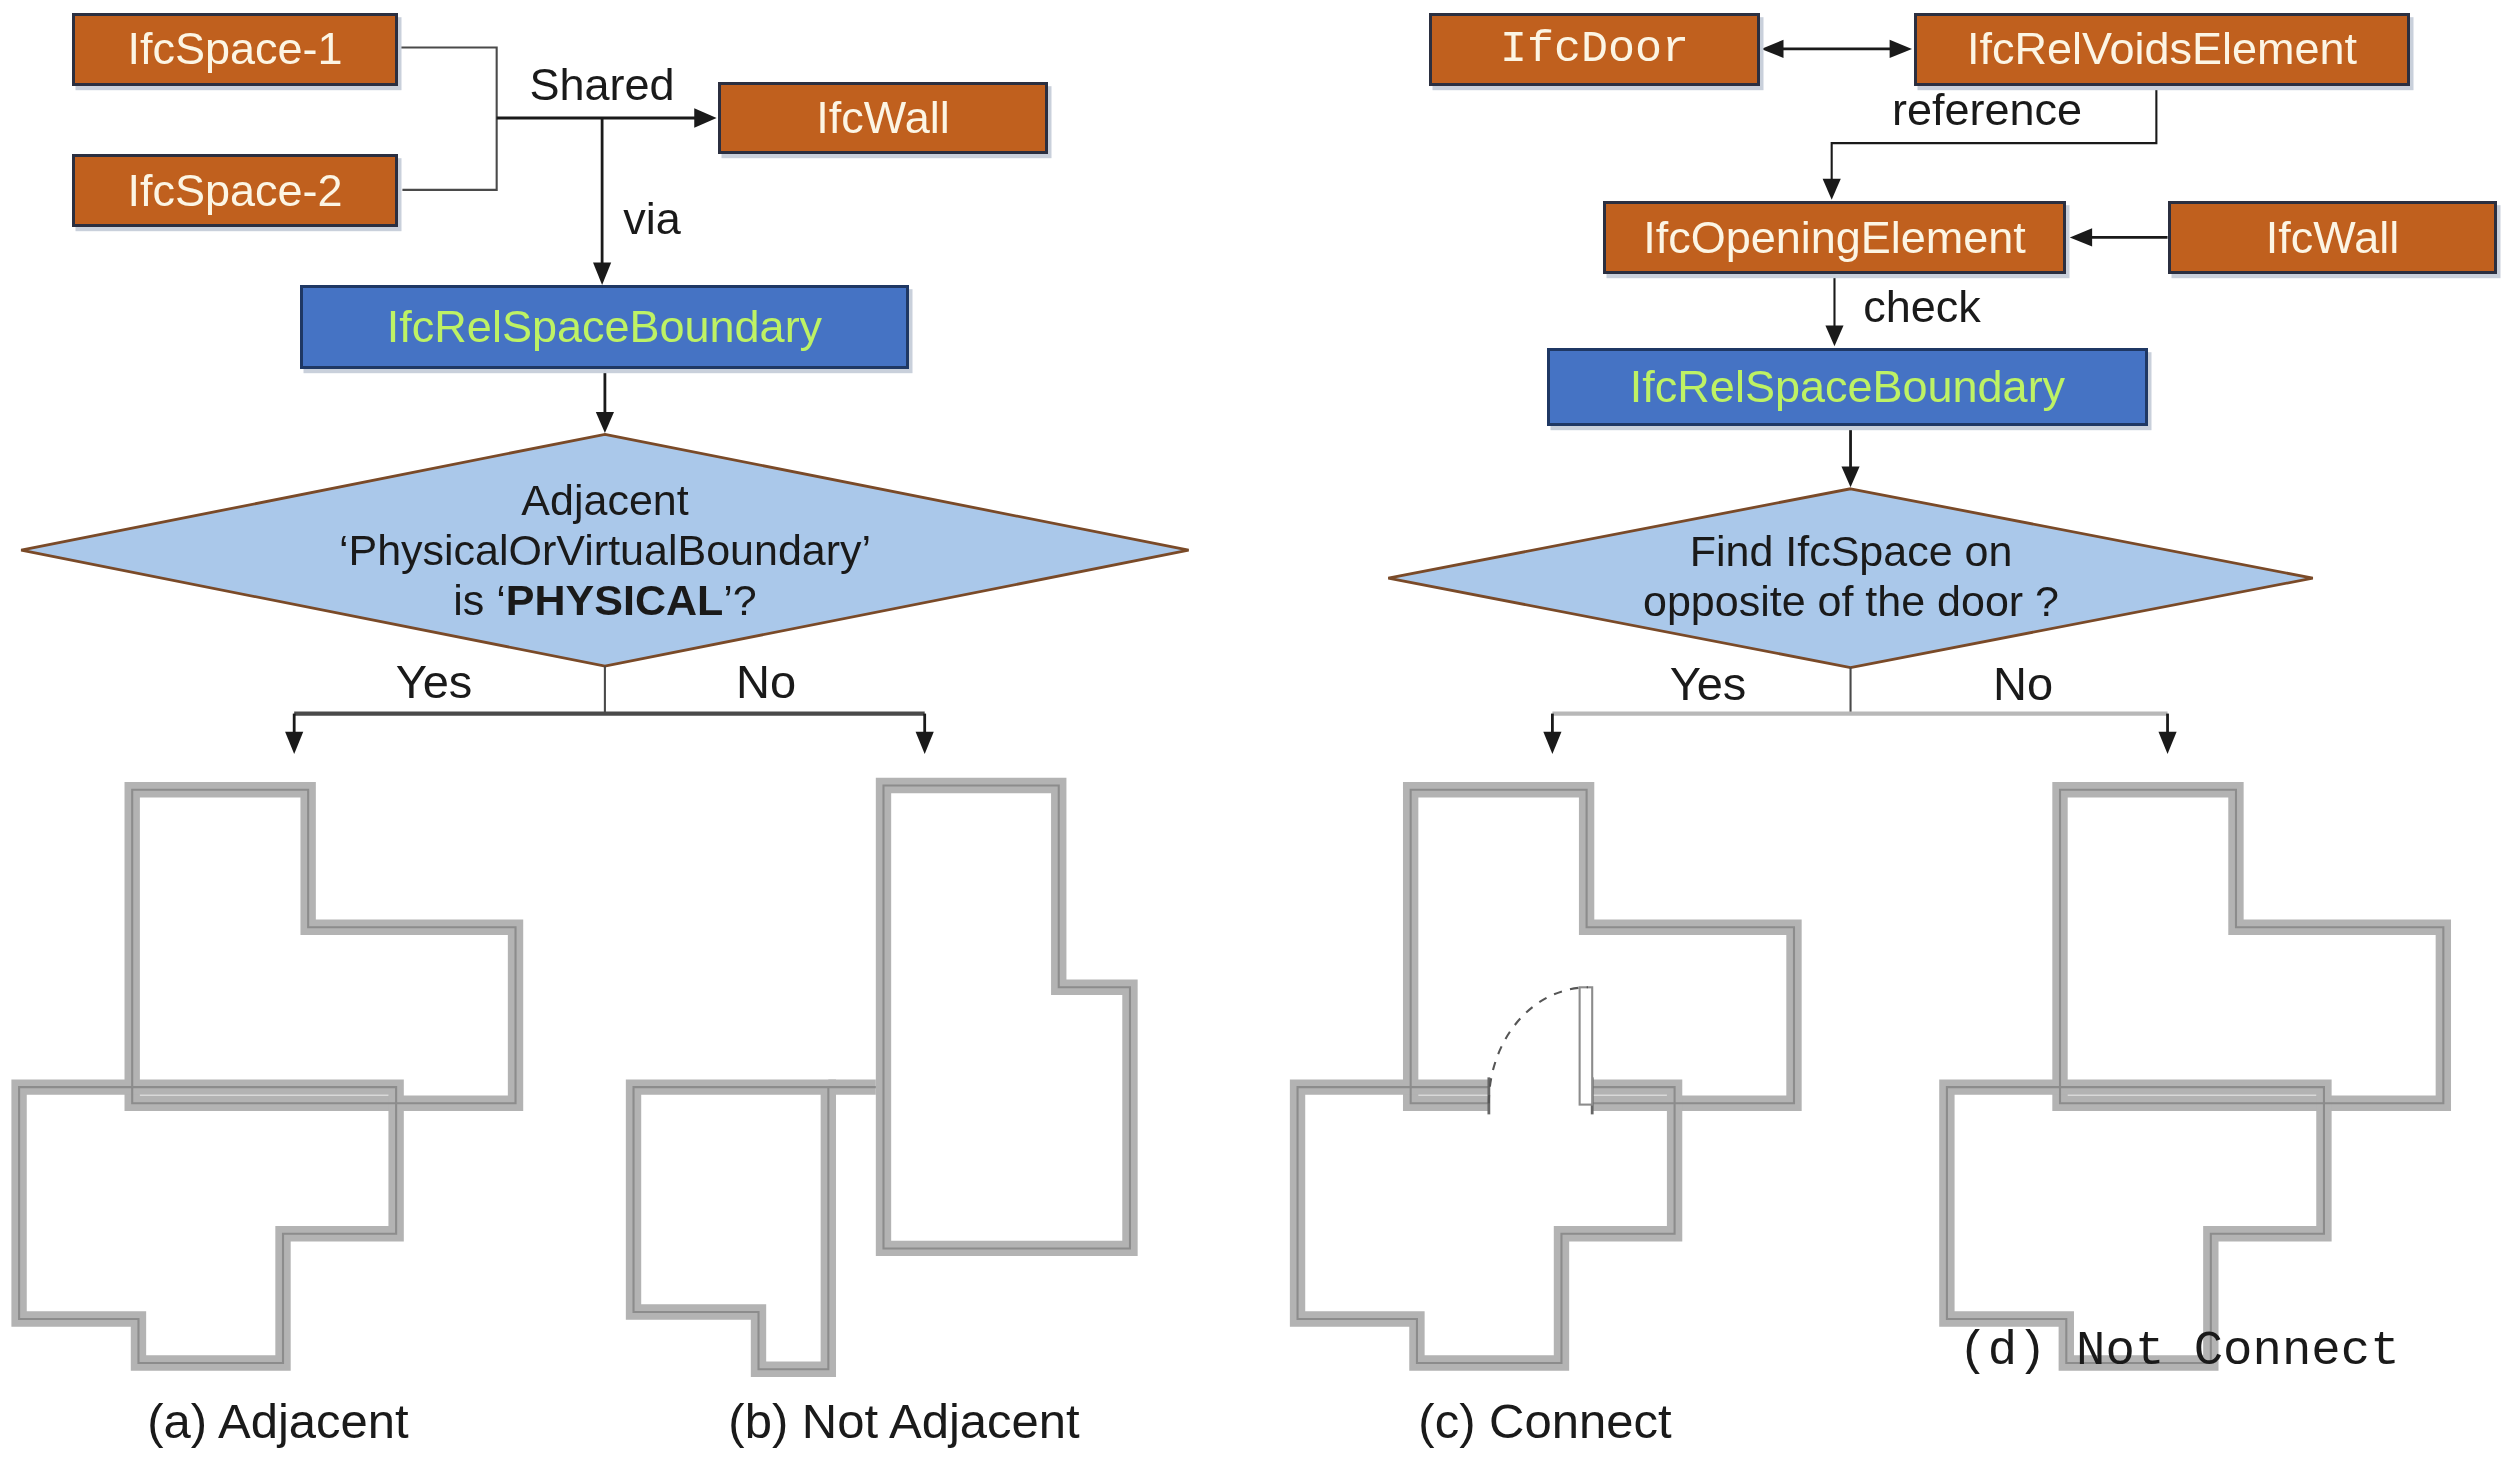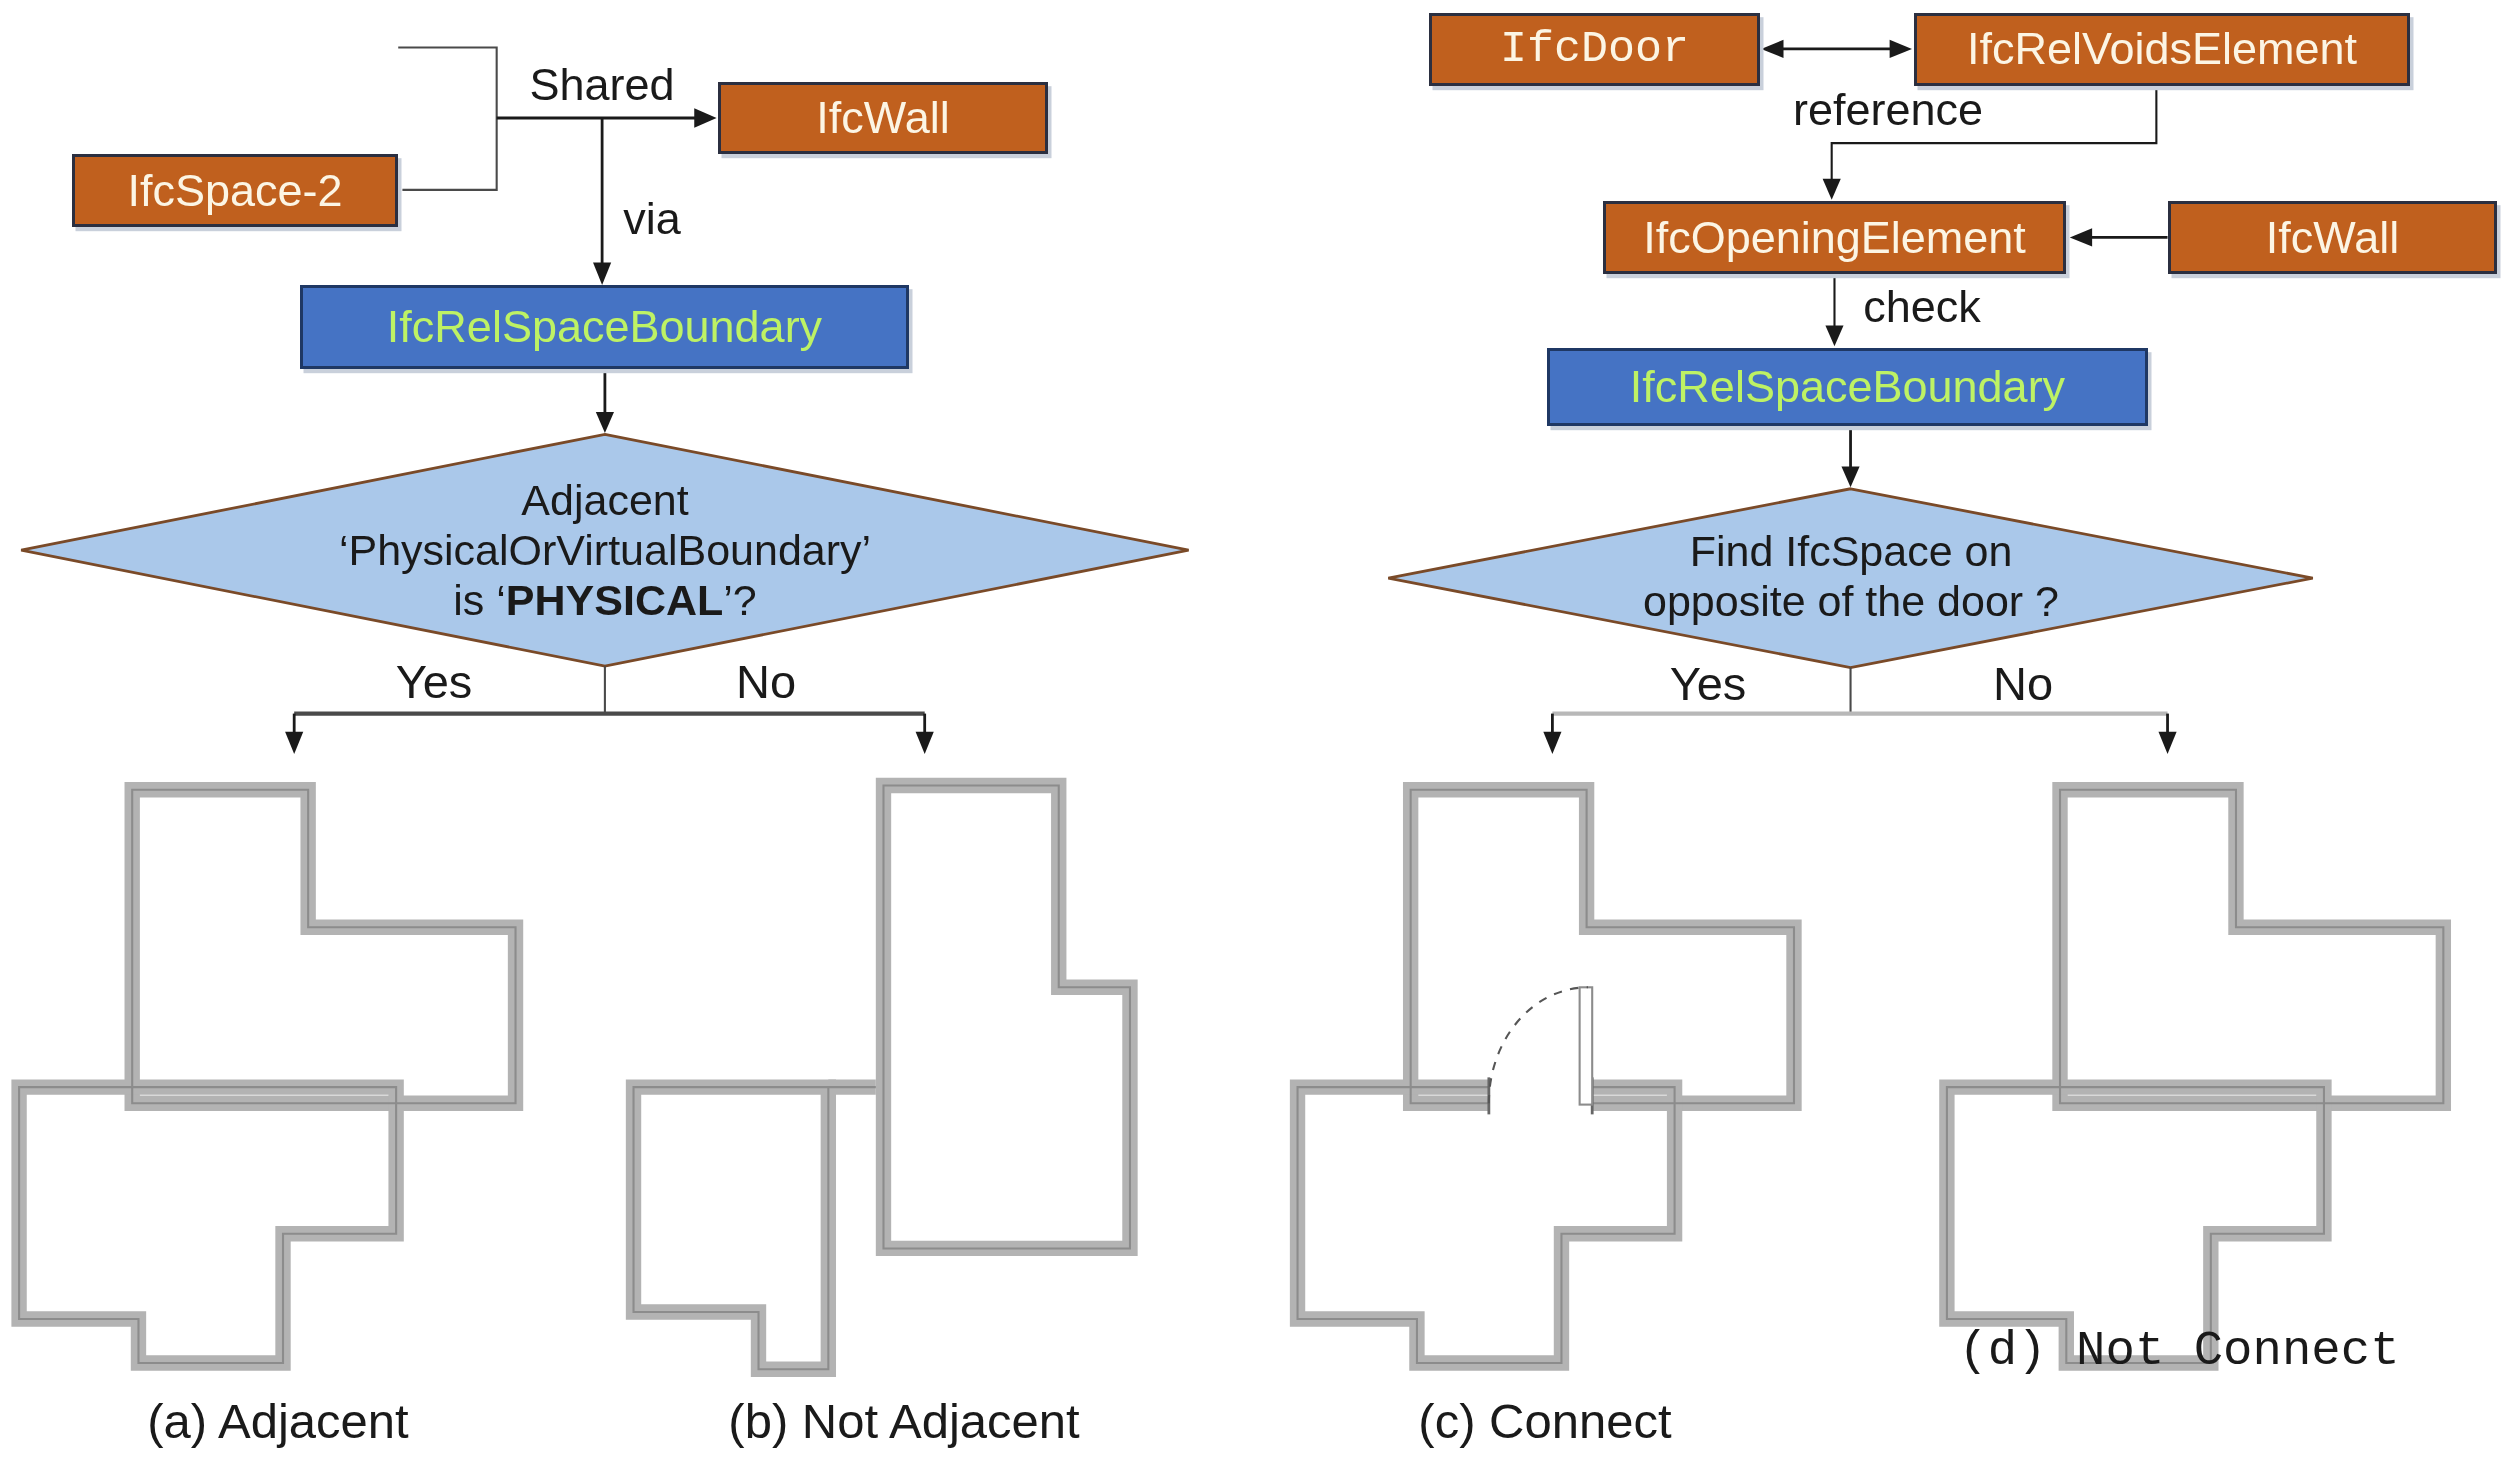--- a/index.html
+++ b/index.html
@@ -104,20 +104,23 @@
     <g>
       <path d="M2950,1131 L3202,1131 L3202,1328 L3499,1328 L3499,1580 L2950,1580 Z" fill="#ffffff"></path>
       <path d="M2788,1557 L3328,1557 L3328,1767 L3166,1767 L3166,1952 L2959,1952 L2959,1889 L2788,1889 Z" fill="#ffffff"></path>
       <path d="M2950,1131 L3202,1131 L3202,1328 L3499,1328 L3499,1580 L2950,1580 Z" fill="none" stroke="var(--wall)" stroke-width="22"></path>
       <path d="M2788,1557 L3328,1557 L3328,1767 L3166,1767 L3166,1952 L2959,1952 L2959,1889 L2788,1889 Z" fill="none" stroke="var(--wall)" stroke-width="22"></path>
       <path d="M2950,1131 L3202,1131 L3202,1328 L3499,1328 L3499,1580 L2950,1580 Z" fill="none" stroke="var(--wall_line)" stroke-width="3"></path>
       <path d="M2788,1557 L3328,1557 L3328,1767 L3166,1767 L3166,1952 L2959,1952 L2959,1889 L2788,1889 Z" fill="none" stroke="var(--wall_line)" stroke-width="3"></path>
     </g>
   </svg>
 
+  <div class="node" style="left:72px;top:12.6px;width:326px;height:73px;">
+    <span>IfcSpace-1</span>
+  </div>
   <div class="node" style="left:72px;top:154px;width:326px;height:73px;">
     <span>IfcSpace-2</span>
   </div>
   <div class="node" style="left:718px;top:82px;width:330px;height:72px;">
     <span>IfcWall</span>
   </div>
   <div class="node blue" style="left:300px;top:285px;width:609px;height:84px;">
     <span>IfcRelSpaceBoundary</span>
   </div>
 
@@ -142,21 +145,21 @@
   <div class="node" style="left:1603px;top:201px;width:463px;height:73px;">
     <span>IfcOpeningElement</span>
   </div>
   <div class="node" style="left:2168px;top:201px;width:329px;height:73px;">
     <span>IfcWall</span>
   </div>
   <div class="node blue" style="left:1547px;top:348px;width:601px;height:78px;">
     <span>IfcRelSpaceBoundary</span>
   </div>
 
-  <div class="lbl edge-lbl" style="left:1888px;top:110px;">reference</div>
+  <div class="lbl edge-lbl" style="left:1987px;top:110px;">reference</div>
   <div class="lbl edge-lbl" style="left:1922px;top:307px;">check</div>
 
   <div class="lbl diamond-lbl" style="left:1851px;top:576px;">
     <div>Find IfcSpace on</div>
     <div>opposite of the door ?</div>
   </div>
 
   <div class="lbl branch-lbl" style="left:1708px;top:683px;">Yes</div>
   <div class="lbl branch-lbl" style="left:2023px;top:683px;">No</div>
 

